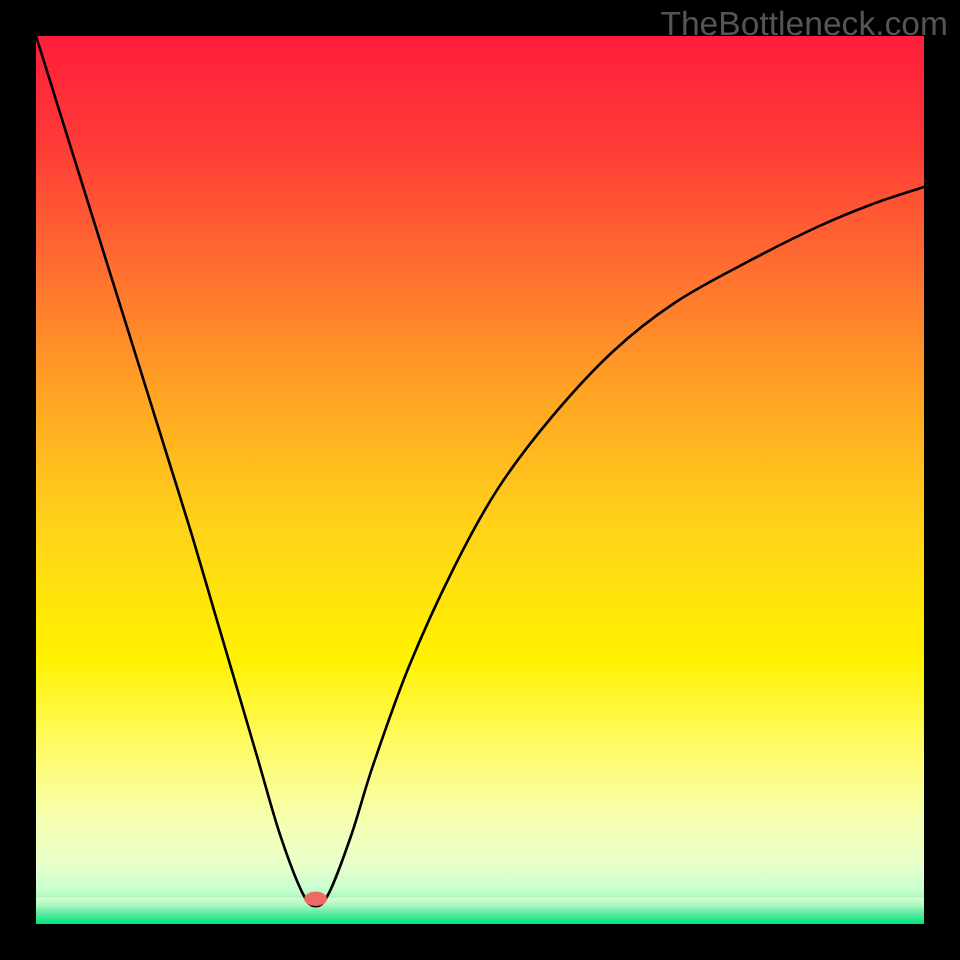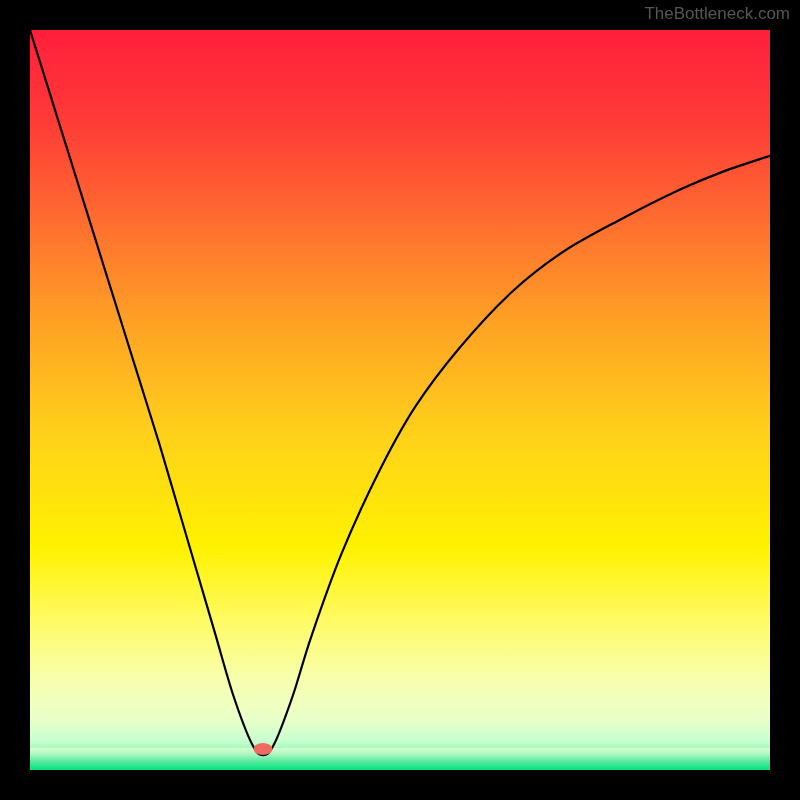--- a/index.html
+++ b/index.html
@@ -25,21 +25,21 @@
     top: 30px;
     width: 740px;
     height: 740px;
     overflow: hidden;
   }
   .watermark {
     position: absolute;
     top: 4px;
     right: 10px;
     color: #555;
-    font-size: 17px;
+    font-size: 28px;
     font-weight: 500;
     -webkit-user-select: none;
     user-select: none;
   }
   .bg-gradient {
     position: absolute;
     left: 0;
     top: 0;
     width: 100%;
     height: 100%;

